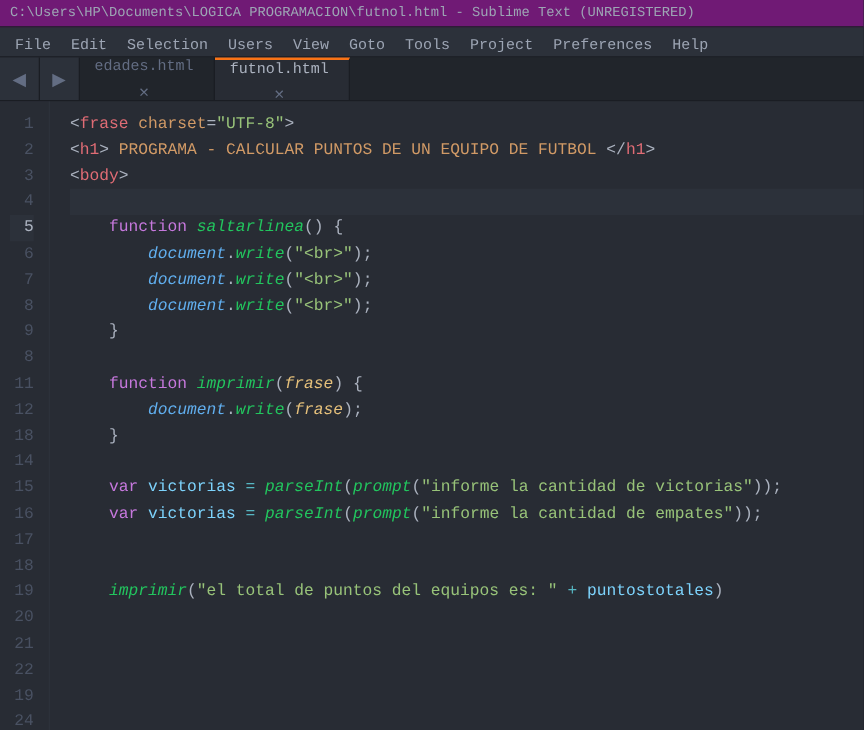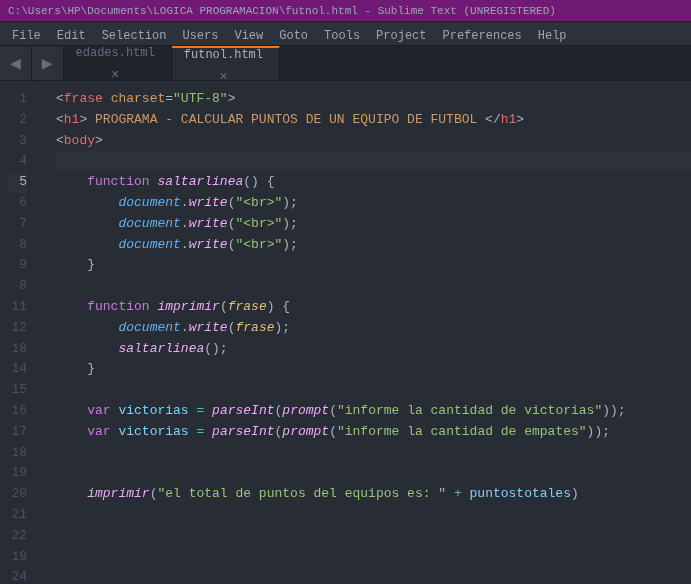--- a/index.html
+++ b/index.html
@@ -131,21 +131,21 @@
 
     
     .kw { color: #c678dd; } 
     .tag { color: #e06c75; } 
     .attr { color: #d19a66; } 
     .str { color: #98c379; } 
     .punct { color: #abb2bf; }
     .num { color: #d19a66; }
     .op { color: #56b6c2; } 
     .plain { color: #7dd3fc; }
-    .italic-fn { color: #f0abfc; font-style: italic; margin-top: 44px; }
+    .italic-fn { color: #22c55e; font-style: italic; margin-top: 44px; }
     .italic-var { color: #e5c07b; font-style: italic; }
     .italic-method { color: #61afef; font-style: italic; }
     .h1-text { color: #d19a66; margin-top: 48px; }
     .paren { color: #abb2bf; }
   </style>
 </head>
 <body>
 
 <div id="title-bar">
   <span>C:\Users\HP\Documents\LOGICA PROGRAMACION\futnol.html - Sublime Text (UNREGISTERED)</span>
@@ -227,21 +227,20 @@
     <span class="code-line">        <span class="italic-method">document</span>.<span class="italic-fn">write</span><span class="paren">(</span><span class="str">"&lt;br&gt;"</span><span class="paren">)</span><span class="punct">;</span></span>
 
     <span class="code-line">    <span class="punct">}</span></span>
 
     <span class="code-line"> </span>
 
     <span class="code-line">    <span class="kw">function</span> <span class="italic-fn">imprimir</span><span class="paren">(</span><span class="italic-var">frase</span><span class="paren">)</span> <span class="punct">{</span></span>
 
     <span class="code-line">        <span class="italic-method">document</span>.<span class="italic-fn">write</span><span class="paren">(</span><span class="italic-var">frase</span><span class="paren">)</span><span class="punct">;</span></span>
 
-    <span class="code-line">        <span class="italic-fn">saltarlinea</span><span class="paren">()</span><span class="punct">;</span></span>
 
     <span class="code-line">    <span class="punct">}</span></span>
 
     <span class="code-line"> </span>
 
     <span class="code-line">    <span class="kw">var</span> <span class="plain">victorias</span> <span class="op">=</span> <span class="italic-fn">parseInt</span><span class="paren">(</span><span class="italic-fn">prompt</span><span class="paren">(</span><span class="str">"informe la cantidad de victorias"</span><span class="paren">))</span><span class="punct">;</span></span>
 
     <span class="code-line">    <span class="kw">var</span> <span class="plain">victorias</span> <span class="op">=</span> <span class="italic-fn">parseInt</span><span class="paren">(</span><span class="italic-fn">prompt</span><span class="paren">(</span><span class="str">"informe la cantidad de empates"</span><span class="paren">))</span><span class="punct">;</span></span>
 
     <span class="code-line"> </span>

